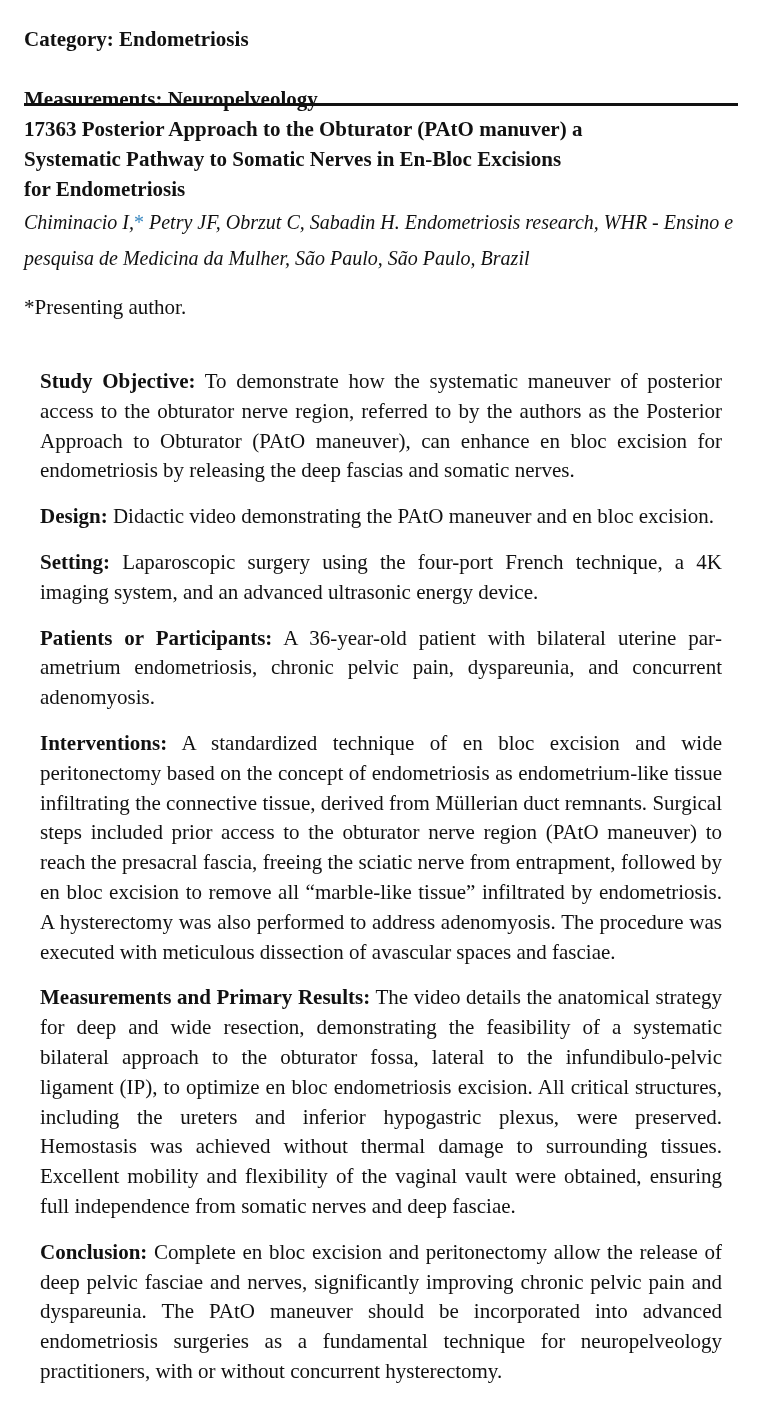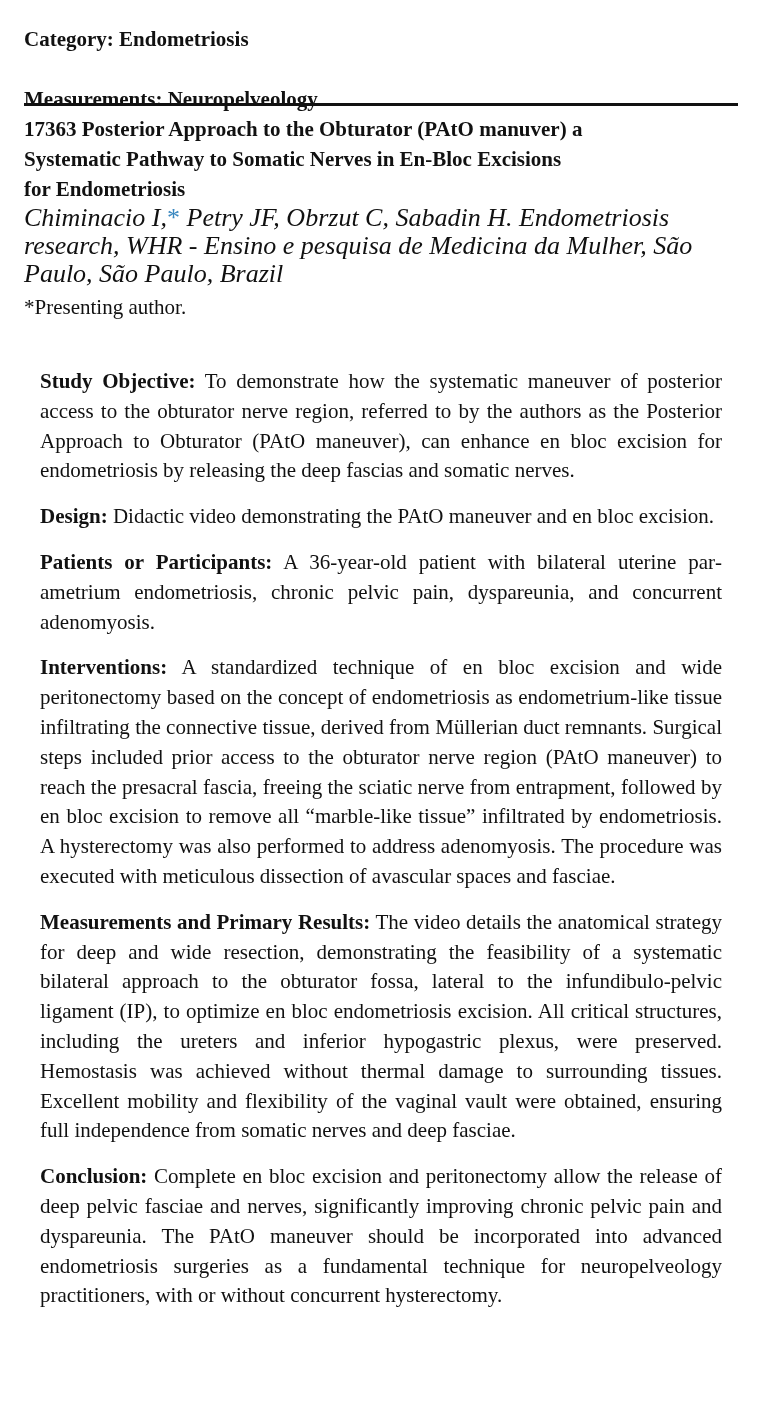--- a/index.html
+++ b/index.html
@@ -7,21 +7,21 @@
     width: 770px; height: 1422px; overflow: hidden;
     font-family: "Liberation Serif", "DejaVu Serif", serif;
     color: #111111;
   }
   .page { position: absolute; left: 24px; top: 0; width: 714px; }
   .cat { position: absolute; left: 0; font-weight: bold; font-size: 21px; line-height: 30px; white-space: nowrap; margin-top: 15px; }
   #cat1 { top: 9px; }
   #cat2 { top: 69px; }
   .rule { position: absolute; left: 0; top: 103px; width: 714px; height: 3px; background: #111111; }
   .title { position: absolute; left: 0; top: 114px; width: 560px; font-weight: bold; font-size: 21px; line-height: 30px; }
-  .authors { position: absolute; left: 0; top: 204px; width: 714px; font-style: italic; font-size: 26px; line-height: 28px; }
+  .authors { position: absolute; left: 0; top: 204px; width: 714px; font-style: italic; font-size: 20px; line-height: 36px; }
   .star { color: #3a88c0; font-style: normal; }
   .presenting { position: absolute; left: 0; top: 292px; font-size: 21px; line-height: 30px; }
   .body { position: absolute; left: 0; top: 351px; width: 714px; font-size: 21px; line-height: 29.8px; text-align: justify; hyphens: manual; }
   .body p { margin: 16px; }
   .lbl { font-weight: bold; }
 </style>
 </head>
 <body>
 
 <div class="page">
@@ -33,18 +33,19 @@
 
   <div class="authors">
     <span>Chiminacio I,</span><span class="star" style="color: rgb(58, 136, 192);">*</span><span> Petry JF, Obrzut C, Sabadin H. Endometriosis research, WHR - Ensino e pesquisa de Medicina da Mulher, São Paulo, São Paulo, Brazil</span>
   </div>
 
   <div class="presenting">*Presenting author.</div>
 
   <div class="body">
     <p><span class="lbl">Study Objective:</span><span> To demonstrate how the systematic maneuver of poste­rior access to the obturator nerve region, referred to by the authors as the Posterior Approach to Obturator (PAtO maneuver), can enhance en bloc excision for endometriosis by releasing the deep fascias and somatic nerves.</span></p>
     <p><span class="lbl">Design:</span><span> Didactic video demonstrating the PAtO maneuver and en bloc excision.</span></p>
+    <p><span class="lbl">Setting:</span><span> Laparoscopic surgery using the four-port French technique, a 4K imaging system, and an advanced ultrasonic energy device.</span></p>
     <p><span class="lbl">Patients or Participants:</span><span> A 36-year-old patient with bilateral uterine par­ametrium endometriosis, chronic pelvic pain, dyspareunia, and concurrent adenomyosis.</span></p>
     <p><span class="lbl">Interventions:</span><span> A standardized technique of en bloc excision and wide peritonectomy based on the concept of endometriosis as endometrium-like tissue infiltrating the connective tissue, derived from Müllerian duct rem­nants. Surgical steps included prior access to the obturator nerve region (PAtO maneuver) to reach the presacral fascia, freeing the sciatic nerve from entrapment, followed by en bloc excision to remove all “marble-like tissue” infiltrated by endometriosis. A hysterectomy was also performed to address adenomyosis. The procedure was executed with meticulous dissec­tion of avascular spaces and fasciae.</span></p>
     <p><span class="lbl">Measurements and Primary Results:</span><span> The video details the anatomical strategy for deep and wide resection, demonstrating the feasibility of a sys­tematic bilateral approach to the obturator fossa, lateral to the infundibulo-pelvic ligament (IP), to optimize en bloc endometriosis excision. All critical structures, including the ureters and inferior hypogastric plexus, were preserved. Hemostasis was achieved without thermal damage to sur­rounding tissues. Excellent mobility and flexibility of the vaginal vault were obtained, ensuring full independence from somatic nerves and deep fasciae.</span></p>
     <p><span class="lbl">Conclusion:</span><span> Complete en bloc excision and peritonectomy allow the release of deep pelvic fasciae and nerves, significantly improving chronic pelvic pain and dyspareunia. The PAtO maneuver should be incorporated into advanced endometriosis surgeries as a fundamental technique for neu­ropelveology practitioners, with or without concurrent hysterectomy.</span></p>
   </div>
 </div>
 
 </body></html>

